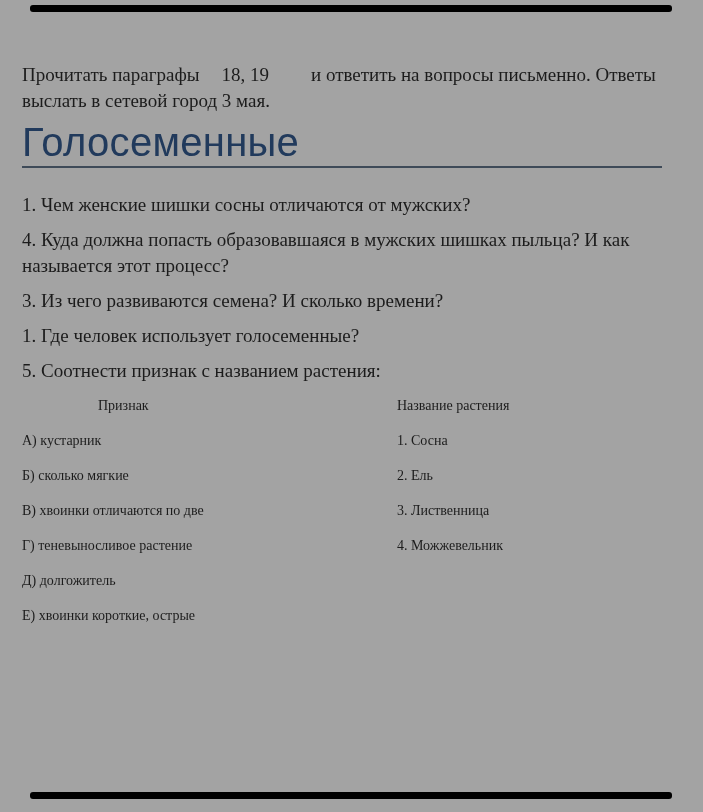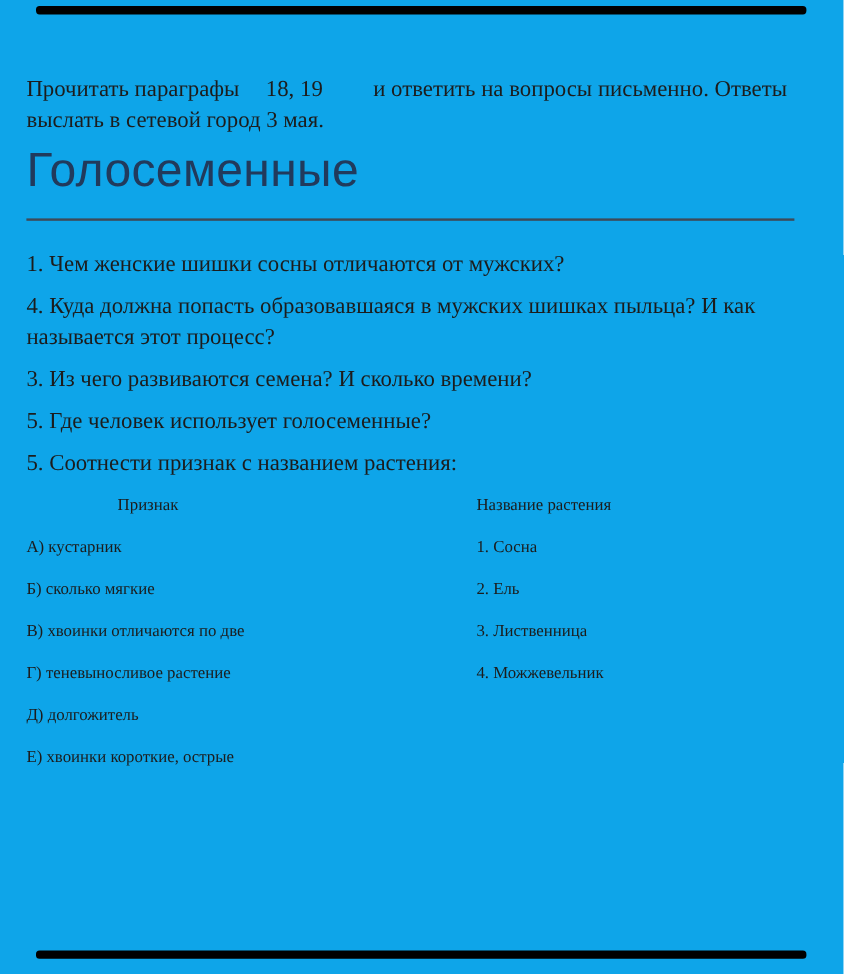--- a/index.html
+++ b/index.html
@@ -1,20 +1,20 @@
 <!DOCTYPE html>
 <html><head>
 <meta charset="utf-8">
 <style>
   html, body { margin: 0; padding: 0; background: #ffffff; }
   .page {
     position: relative;
     width: 703px;
     height: 812px;
-    background: #0ea5e9;
+    background: #a3a3a3;
     overflow: hidden;
     font-family: "Liberation Serif", serif;
     color: #1c1c1c;
   }
   .edge-bar {
     position: absolute;
     left: 30px;
     width: 642px;
     height: 7px;
     background: #000000;
@@ -30,21 +30,21 @@
   }
   .intro {
     margin: 62px 0 0 0;
     font-size: 19px;
     line-height: 26px;
   }
   .intro .gap1 { margin-left: 22px; }
   .intro .gap2 { margin-left: 42px; }
   .title {
     margin: 8px 0 0 0;
-    padding-bottom: 20px;
+    padding-bottom: 4px;
     font-family: "Liberation Sans", sans-serif;
     font-weight: 400;
     font-size: 40px;
     line-height: 40px;
     letter-spacing: 0.3px;
     color: #213a5c;
     border-bottom: 2px solid #3e4a58;
   }
   .questions { margin-top: 24px; }
   .question {
@@ -77,21 +77,21 @@
   <div class="content">
 
     <p class="intro"><span>Прочитать параграфы</span><span class="gap1">18, 19</span><span class="gap2">и ответить на вопросы письменно. Ответы выслать в сетевой город 3 мая.</span></p>
 
     <h1 class="title">Голосеменные</h1>
 
     <div class="questions">
       <p class="question">1. Чем женские шишки сосны отличаются от мужских?</p>
       <p class="question">4. Куда должна попасть образовавшаяся в мужских шишках пыльца? И как называется этот процесс?</p>
       <p class="question">3. Из чего развиваются семена? И сколько времени?</p>
-      <p class="question">5. Где человек использует голосеменные?</p>
+      <p class="question">1. Где человек использует голосеменные?</p>
       <p class="question">5. Соотнести признак с названием растения:</p>
     </div>
 
     <div class="match">
 
       <div class="row">
         <div class="cell left header-left">Признак</div>
         <div class="cell right">Название растения</div>
       </div>
 

